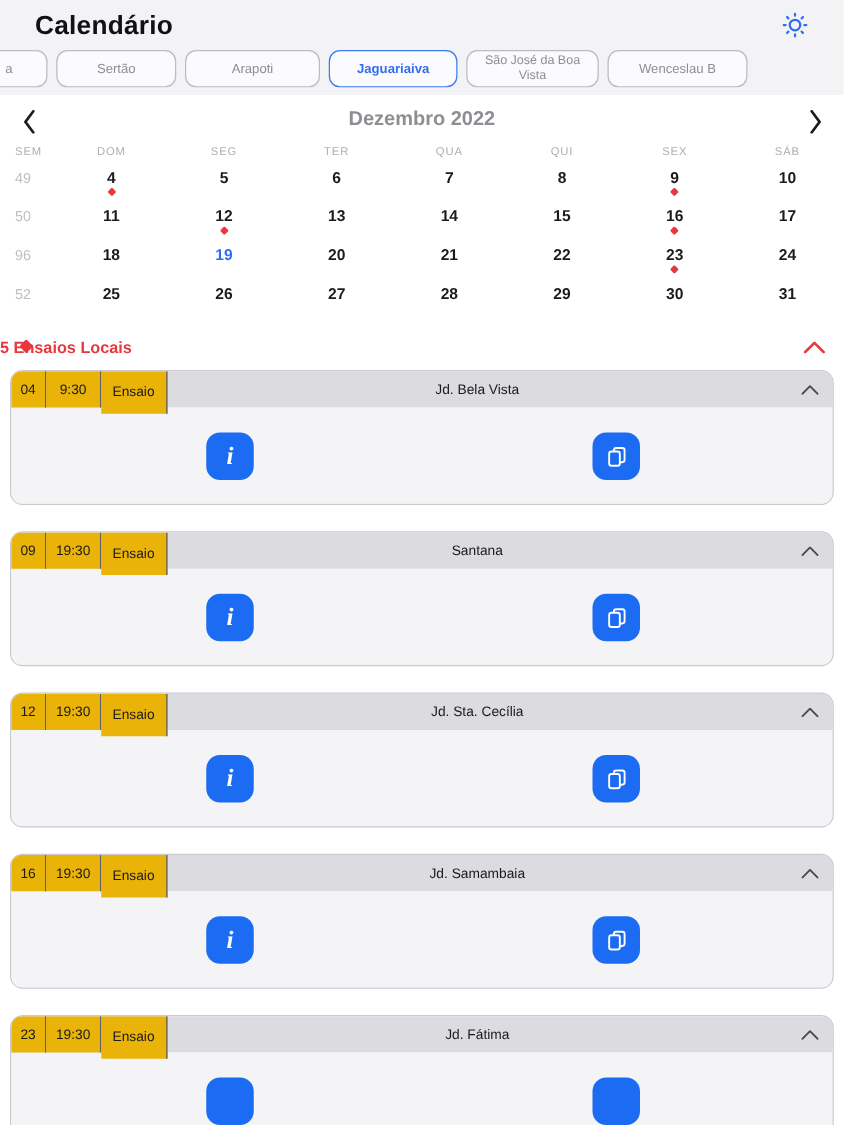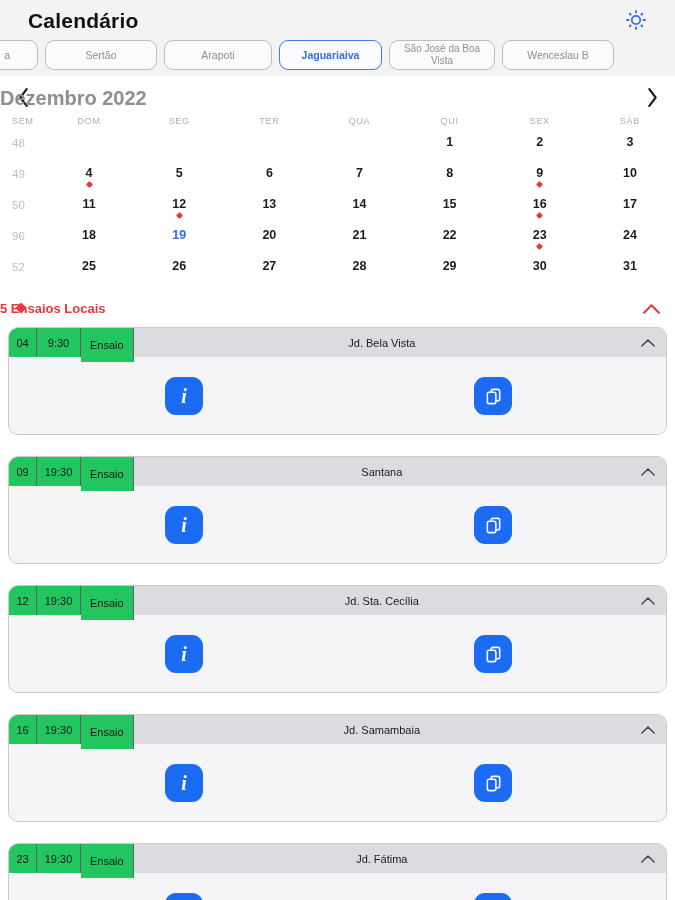--- a/index.html
+++ b/index.html
@@ -12,30 +12,30 @@
   .app-header { position:relative; height:36px; display:flex; align-items:center; padding:6px 26px 0 28px; }
   .app-title { font-size:21px; font-weight:700; color:#111114; letter-spacing:.2px;text-align:center; }
   .settings-btn { position:absolute; right:26px; top:7px; width:26px; height:26px; background:none; border:none; cursor:pointer; display:flex; align-items:center; justify-content:center; }
 
   
   .tabbar { position:relative; height:30px; margin-top:4px; display:flex; gap:7px; overflow:hidden; align-items:stretch; }
   .tab { flex:0 0 auto; display:flex; align-items:center; justify-content:center; text-align:center;
          border:1.5px solid #bcbcc1; border-radius:9px; background:#fbfbfd; color:#8e8e93;
          font-size:10.5px; line-height:1.18; padding:0 6px; cursor:pointer; white-space:pre-line; }
   .tab.partial-left { width:96px; margin-left:-58px; justify-content:flex-end; padding-right:27px; }
-  .tab.w1 { width:112px; } .tab.w2 { width:108px; } .tab.w3 { width:103px; }
+  .tab.w1 { width:96px; } .tab.w2 { width:108px; } .tab.w3 { width:103px; }
   .tab.w4 { width:100px; font-size:10px; } .tab.w5 { width:106px; font-size:10px; }
   .tab.partial-right { width:112px; }
   .tab.selected { border-color:#3b79f5; color:#2f6ef4; font-weight:700; }
 
   
   .cal-nav { position:relative; height:26px; margin-top:8px; }
   .cal-arrow { position:absolute; top:1px; width:30px; height:24px; background:none; border:none; cursor:pointer; display:flex; align-items:center; justify-content:center; }
   .cal-arrow.prev { left:8px; } .cal-arrow.next { right:8px; }
-  .cal-month { position:absolute; left:0; right:0; top:3px; text-align:left; color:#8e8e93; font-size:20px; font-weight:700; }
+  .cal-month { position:absolute; left:0; right:0; top:3px; text-align:center; color:#8e8e93; font-size:16px; font-weight:700; }
 
   .cal-grid { display:grid; grid-template-columns:44px repeat(7,1fr); }
   .cal-head { margin-top:6px; height:15px; }
   .cal-head span { font-size:9px; letter-spacing:.7px; color:#aeaeb3; text-align:center; }
   .cal-head .sem { text-align:left; padding-left:12px; }
   .cal-week { height:31px; }
   .wk-num { font-size:11.5px; color:#bfbfc4; padding:6px 0 0 12px; }
   .day-cell { position:relative; display:flex; flex-direction:column; align-items:center; padding-top:4px; cursor:pointer; }
   .day-num { font-size:12.5px; font-weight:600; color:#1b1b1d; line-height:14px; }
   .day-cell.today .day-num { color:#2f6ef4; }
@@ -45,21 +45,21 @@
   
   .section-head { position:relative; height:20px; margin-top:13px; }
   .sec-diamond { position:absolute; left:17px; top:5px; width:8px; height:8px; background:#e8383d; transform:rotate(45deg); border-radius:1.5px; }
   .sec-title { position:absolute; left:0; right:0; top:2px; text-align:left; color:#e8383d; font-size:13px; font-weight:700; }
   .sec-collapse { position:absolute; right:10px; top:1px; width:28px; height:18px; background:none; border:none; cursor:pointer; display:flex; align-items:center; justify-content:center; }
 
   
   .cards { margin:8px 8px 0; }
   .card { border:1px solid #c9c9ce; border-radius:10px; overflow:hidden; background:#f4f4f6; margin-bottom:21px; }
   .card-head { position:relative; height:29px; background:#dcdce0; display:flex; align-items:stretch; font-size:11px; color:#1a1a1c; cursor:pointer; }
-  .c-cell { display:flex; align-items:center; justify-content:center; border-right:1px solid #5f5f64; background:#22c55e; z-index:1; }
+  .c-cell { display:flex; align-items:center; justify-content:center; border-right:1px solid #5f5f64; background:#eab308; z-index:1; }
   .c-day { width:28px; }
   .c-time { min-width:44px; padding:0 4px; }
   .c-type { padding:17px 9px; }
   .c-loc { flex:1; display:flex; align-items:center; justify-content:center; font-size:11px; color:#1a1a1c; }
   .c-chev { width:36px; display:flex; align-items:center; justify-content:center; background:none; border:none; cursor:pointer; }
   .card-body { position:relative; height:77px; background:#f4f4f6; }
   .blue-btn { position:absolute; top:20px; width:38px; height:38px; border-radius:11px; background:#1b6cf2; border:none; cursor:pointer; display:flex; align-items:center; justify-content:center; }
   .blue-btn.info { left:156px; }
   .blue-btn.copy { left:465px; }
   .info-glyph { font-family:"Liberation Serif", serif; font-style:italic; font-weight:700; font-size:20px; color:#ffffff; line-height:1; }
@@ -116,44 +116,20 @@
       <span class="sem">SEM</span>
       <span>DOM</span>
       <span>SEG</span>
       <span>TER</span>
       <span>QUA</span>
       <span>QUI</span>
       <span>SEX</span>
       <span>SÁB</span>
     </div>
 
-    <div class="cal-grid cal-week">
-      <span class="wk-num">48</span>
-      <div class="day-cell">
-          <span class="day-num"></span>
-        </div>
-      <div class="day-cell">
-          <span class="day-num"></span>
-        </div>
-      <div class="day-cell">
-          <span class="day-num"></span>
-        </div>
-      <div class="day-cell">
-          <span class="day-num"></span>
-        </div>
-      <div class="day-cell">
-          <span class="day-num">1</span>
-        </div>
-      <div class="day-cell">
-          <span class="day-num">2</span>
-        </div>
-      <div class="day-cell">
-          <span class="day-num">3</span>
-        </div>
-    </div>
 
     <div class="cal-grid cal-week">
       <span class="wk-num">49</span>
       <div class="day-cell dot">
           <span class="day-num">4</span>
           <span class="evdot"></span>
         </div>
       <div class="day-cell">
           <span class="day-num">5</span>
         </div>

